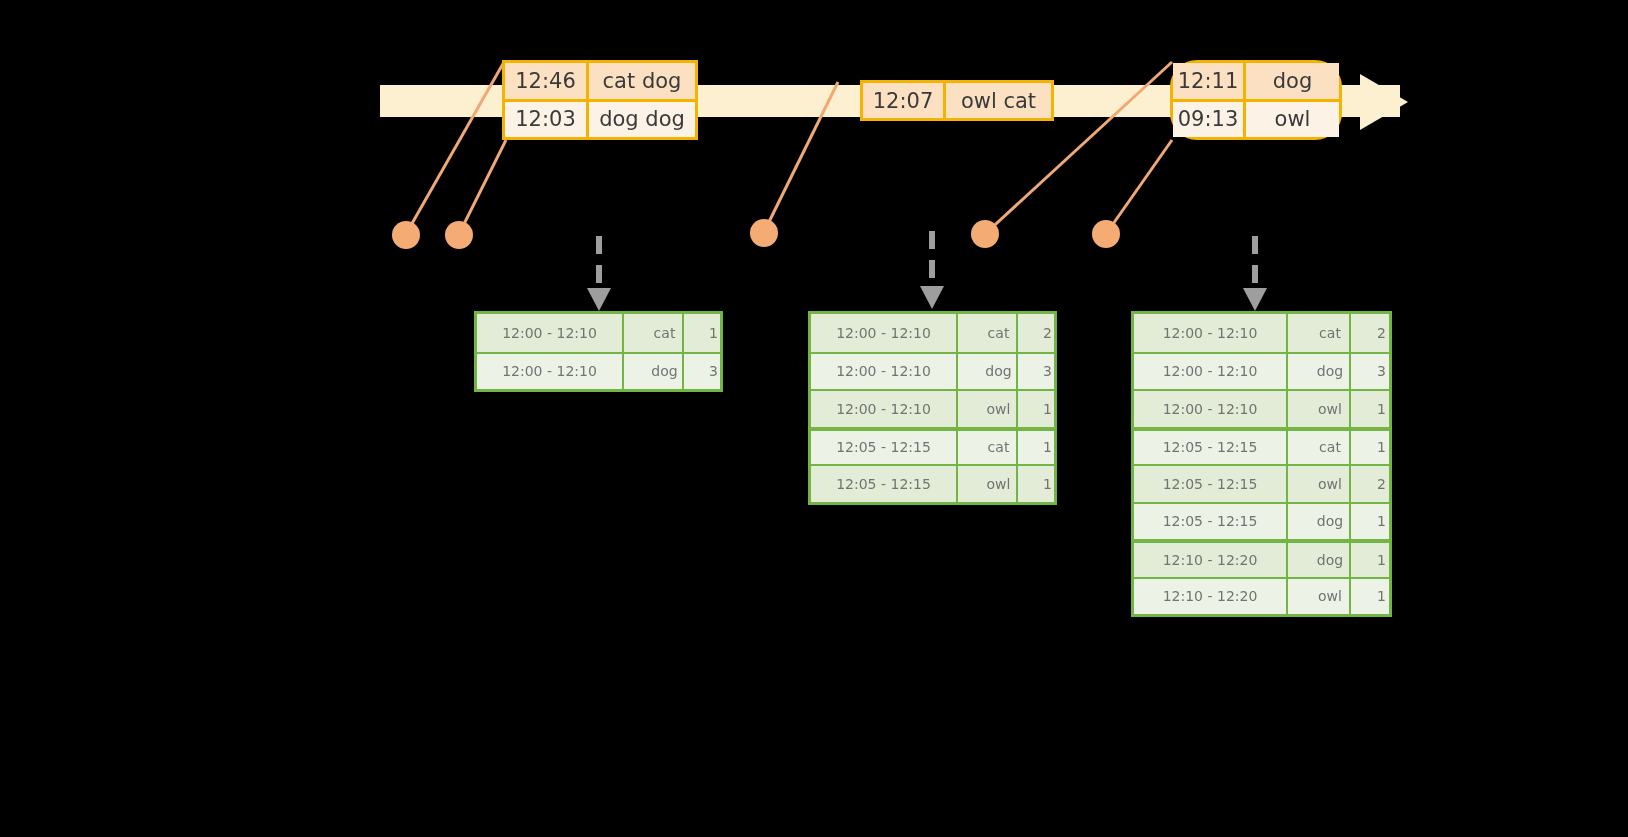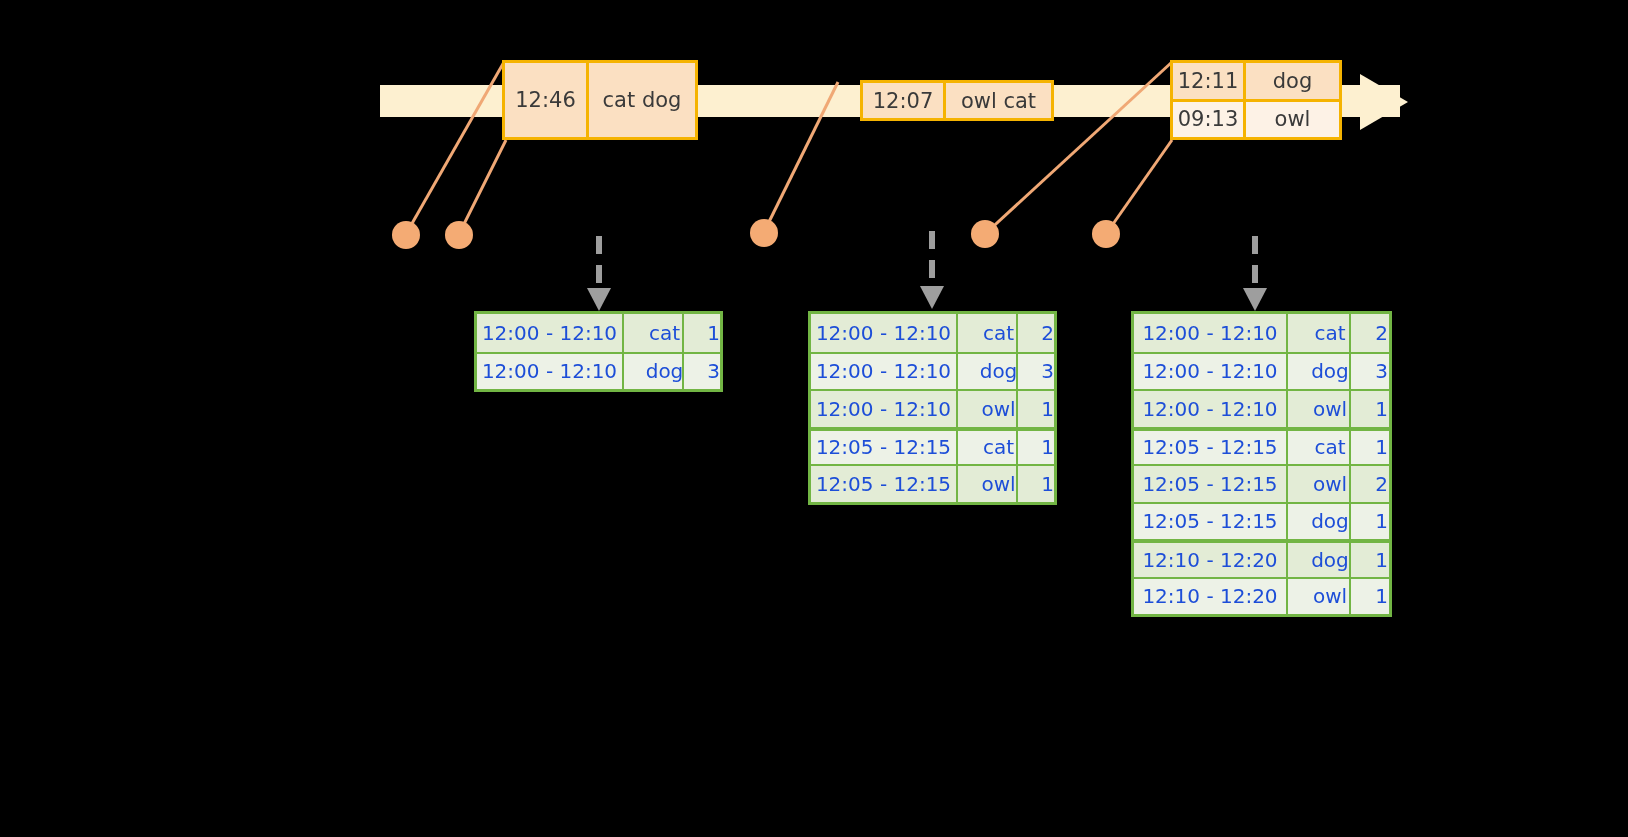--- a/index.html
+++ b/index.html
@@ -86,22 +86,22 @@
     box-sizing: border-box;
     height: 37.5px;
   }
   .res-row + .res-row { border-top: 2px solid #72b544; }
   .res-row.sep-above  { border-top: 4px solid #72b544; }
   .res-cell {
     box-sizing: border-box;
     display: flex;
     align-items: center;
     justify-content: center;
-    color: #1d4ed8;
-    font-size: 20px;
+    color: #737373;
+    font-size: 14px;
     background: #e3ecd6;
   }
   .res-row.even .res-cell { background: #edf2e7; }
   .res-cell + .res-cell { border-left: 2px solid #72b544; padding-left: 23px; }
   .c-window { width: 145px; }
   .c-word   { width: 60px; }
   .c-count  { width: 38px; }
 
   .result-table.wide .c-window { width: 152px; }
   .result-table.wide .c-word   { width: 63px; }
@@ -144,30 +144,34 @@
       <polygon points="920,286 944,286 932,309"></polygon>
       <polygon points="1243,288 1267,288 1255,311"></polygon>
     </g>
   </svg>
 
   <div class="event-box" style="left:502px; top:60px; width:196px; height:80px;">
     <div class="event-row odd">
       <div class="ev-time" style="width:84px;">12:46</div>
       <div class="ev-words">cat dog</div>
     </div>
+    <div class="event-row even">
+      <div class="ev-time" style="width:84px;">12:03</div>
+      <div class="ev-words">dog dog</div>
+    </div>
   </div>
 
   <div class="event-box" style="left:836px; top:80px; width:194px; height:41px;margin-left:24px;">
     <div class="event-row odd">
       <div class="ev-time" style="width:83px;">12:07</div>
       <div class="ev-words">owl cat</div>
     </div>
   </div>
 
-  <div class="event-box" style="left:1170px; top:60px; width:172px; height:80px;">
+  <div class="event-box" style="left:1170px; top:60px; width:172px; height:80px;border-radius:27px;">
     <div class="event-row odd">
       <div class="ev-time" style="width:73px;">12:11</div>
       <div class="ev-words">dog</div>
     </div>
     <div class="event-row even">
       <div class="ev-time" style="width:73px;">09:13</div>
       <div class="ev-words">owl</div>
     </div>
   </div>
 

